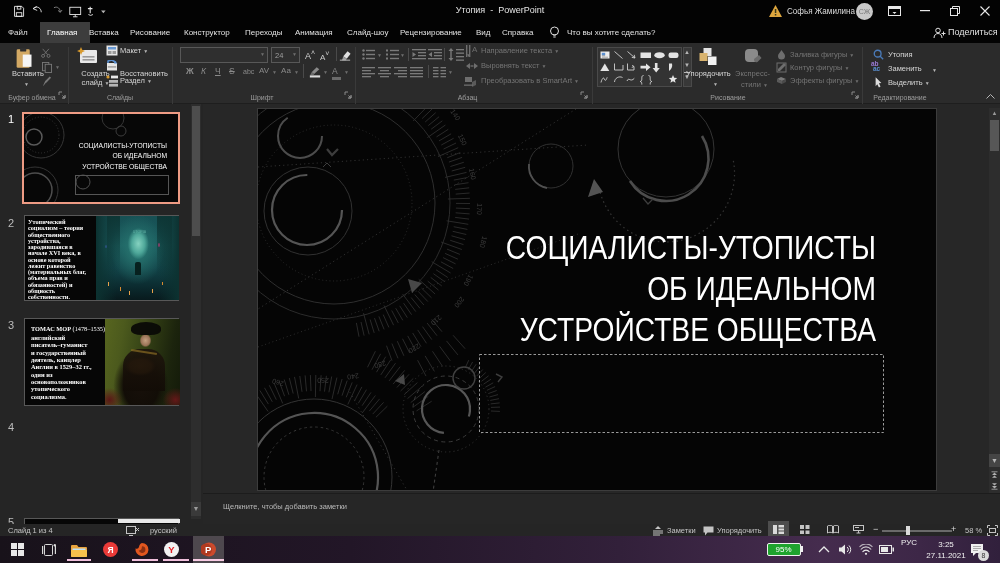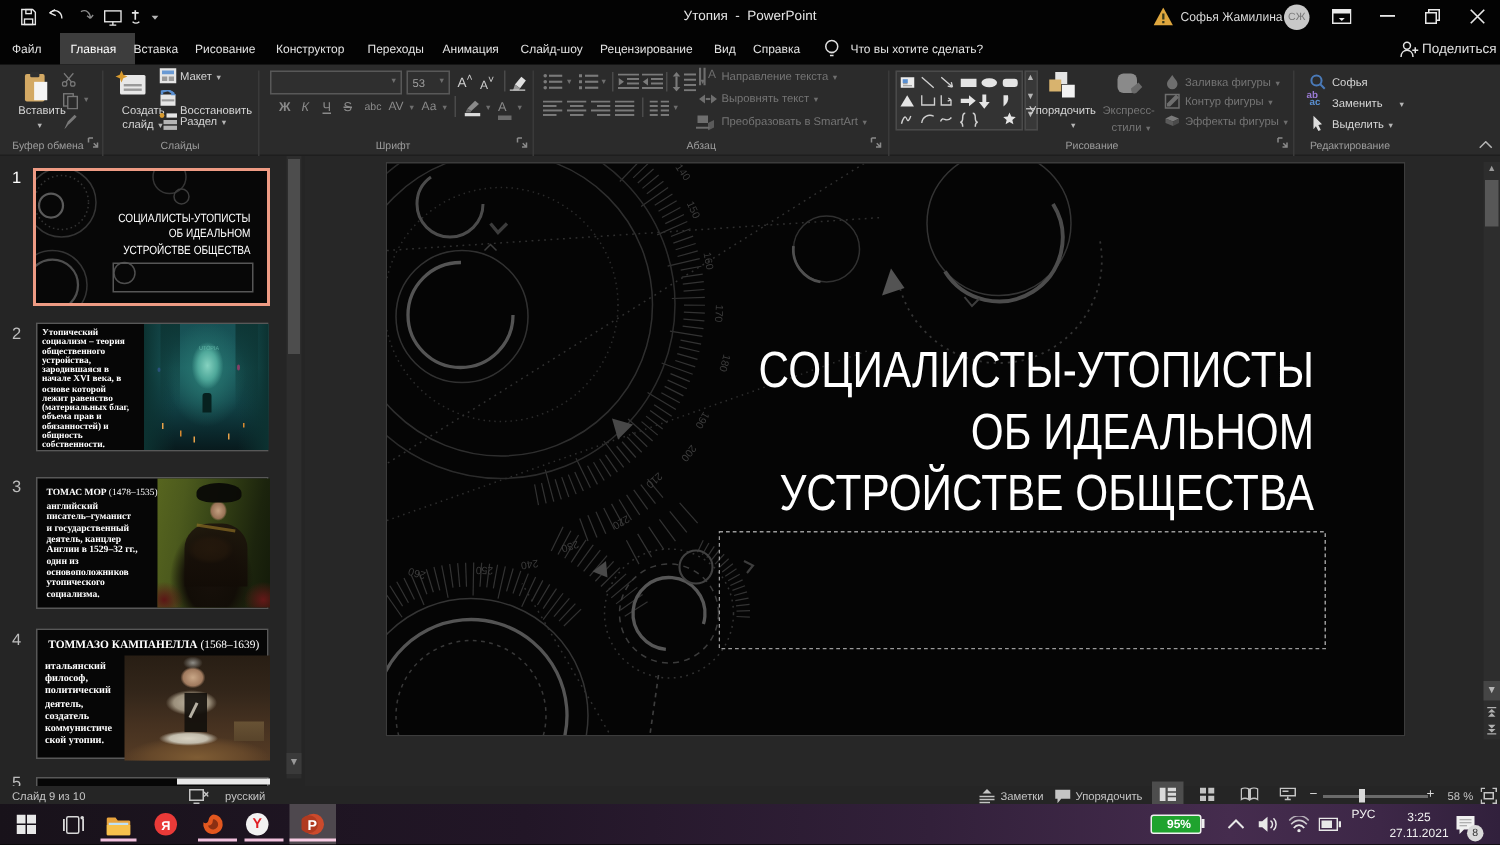--- a/index.html
+++ b/index.html
@@ -139,21 +139,21 @@
         <rect x="5" y="0.6" width="7" height="2.8" fill="#e6e6e6"></rect>
         <rect x="3" y="5" width="9" height="2.8" fill="#b5b5b5"></rect>
         <rect x="3" y="8.8" width="9" height="2.8" fill="#b5b5b5"></rect>
       </svg>
   <div class="ab rtxt" style="left:120px;top:33px">Раздел <span class="dd">▼</span></div>
   <div class="glabel" style="left:68px;width:104px">Слайды</div>
   <div class="sep" style="left:172px"></div>
 
   <div class="ab" style="left:180px;top:4px;width:88px;height:16px;background:#2f2f2f;border:1px solid #585858"></div>
   <div class="ab ddg" style="left:260px;top:8px">▼</div>
-  <div class="ab" style="left:271px;top:4px;width:29px;height:16px;background:#2f2f2f;border:1px solid #585858;font-size:7.5px;color:#9f9f9f;padding:3px 0 0 3px">53</div>
+  <div class="ab" style="left:271px;top:4px;width:29px;height:16px;background:#2f2f2f;border:1px solid #585858;font-size:7.5px;color:#9f9f9f;padding:3px 0 0 3px">24</div>
   <div class="ab ddg" style="left:292px;top:8px">▼</div>
   <div class="ab" style="left:305px;top:6px;font-size:9px;color:#cfcfcf">А<span style="font-size:7px;vertical-align:4px">˄</span></div>
   <div class="ab" style="left:320px;top:7px;font-size:8px;color:#cfcfcf">А<span style="font-size:7px;vertical-align:4px">˅</span></div>
   <div class="ab" style="left:336px;top:4px;width:1px;height:14px;background:#4a4a4a"></div>
   <svg class="ab" style="left:339px;top:6px" width="12" height="12" viewBox="0 0 14 13">
         <path d="M5 8l5-6 3.5 3L9 11z" fill="#e0e0e0"></path>
         <path d="M5 8l4 3-1 1.5H3.5z" fill="#9a9a9a"></path>
         <path d="M1 12.5h12" stroke="#cfcfcf"></path>
       </svg>
   <div class="ab" style="left:186px;top:23px;font-size:8.5px;font-weight:bold;color:#8a8a8a">Ж</div>
@@ -369,21 +369,21 @@
   <div class="glabel" style="left:594px;width:268px">Рисование</div>
   <svg class="ab" style="left:851px;top:48px" width="8" height="8" viewBox="0 0 8 8">
         <path d="M1 1h3M1 1v3M7 4v3h-3M4.5 4.5L7 7M7 7v-2.5M7 7h-2.5" stroke="#8a8a8a" fill="none"></path>
       </svg>
   <div class="sep" style="left:862px"></div>
 
   <svg class="ab" style="left:873px;top:6px" width="11" height="11" viewBox="0 0 13 13">
         <circle cx="5.5" cy="5.5" r="4" fill="none" stroke="#4a7ab8" stroke-width="1.6"></circle>
         <path d="M8.5 8.5L12 12" stroke="#4a7ab8" stroke-width="1.6"></path>
       </svg>
-  <div class="ab rtxt" style="left:888px;top:7px">Софья</div>
+  <div class="ab rtxt" style="left:888px;top:7px">Утопия</div>
   <div class="ab" style="left:871px;top:18px;font-size:6.5px;font-weight:bold;line-height:5px"><span style="color:#9a7ad4">ab</span><br><span style="color:#5a8fd0;position:relative;left:2px">ac</span></div>
   <div class="ab rtxt" style="left:888px;top:21px">Заменить</div>
   <div class="ab dd" style="left:932px;top:24px">▼</div>
   <svg class="ab" style="left:874px;top:34px" width="9" height="11" viewBox="0 0 11 13">
         <path d="M2 0l7 7-3 0.5 2 4-2 1-2-4L2 11z" fill="#dcdcdc"></path>
       </svg>
   <div class="ab rtxt" style="left:888px;top:35px">Выделить <span class="dd">▼</span></div>
   <div class="glabel" style="left:845px;width:110px">Редактирование</div>
   <svg class="ab" style="left:986px;top:51px" width="9" height="5" viewBox="0 0 9 5">
         <path d="M0.5 4.5L4.5 0.5l4 4" fill="none" stroke="#b5b5b5"></path>
@@ -460,41 +460,20 @@
         radial-gradient(ellipse 22% 18% at 6% 94%, #5c1616 0%, rgba(70,15,15,0) 78%),
         radial-gradient(ellipse 22% 18% at 94% 94%, #641818 0%, rgba(70,15,15,0) 78%),
         radial-gradient(ellipse 42% 48% at 48% 78%, #17100a 0%, #120d07 55%, rgba(18,13,7,0) 88%),
         linear-gradient(100deg, #57651f 0%, #4c5a1d 22%, #3c4a18 40%, #2c3712 60%, #1c240d 80%, #131a09 100%)">
         <div class="ab" style="left:26px;top:3px;width:30px;height:13px;background:#0a0a06;border-radius:50% 50% 35% 35%;opacity:.95"></div>
         <div class="ab" style="left:18px;top:30px;width:42px;height:42px;background:linear-gradient(180deg,#1d140c,#120c06);border-radius:40% 40% 0 0;opacity:.9"></div>
         <div class="ab" style="left:26px;top:32px;width:26px;height:2px;background:#8a6c24;transform:rotate(9deg);opacity:.7"></div>
       </div>
     </div>
     <div class="ab" style="left:8px;top:317px;font-size:11px;color:#bdbdbd">4</div>
-    <div class="ab" style="left:24px;top:315px;width:155px;height:87px;background:#060606;border:1px solid #585858">
-      <div class="ab" style="left:0;top:5px;width:155px;text-align:center;font-family:'Liberation Serif',serif;font-weight:bold;font-size:7.6px;color:#fff">ТОММАЗО КАМПАНЕЛЛА <span style="font-weight:normal">(1568–1639)</span></div>
-      <div class="ab" style="left:5px;top:21px;width:60px;font-family:'Liberation Serif',serif;font-weight:bold;font-size:6.8px;line-height:8.2px;color:#fff;white-space:pre-line">итальянский
-философ,
-политический
-деятель,
-создатель
-коммунистиче
-ской утопии.</div>
-      <div class="ab" style="left:58px;top:17px;width:97px;height:70px;background:
-        radial-gradient(ellipse 9% 8% at 47% 7%, #908e88 0%, rgba(100,100,90,0) 75%),
-        radial-gradient(ellipse 11% 13% at 47% 21%, #c9a787 0%, #a07a5e 60%, rgba(0,0,0,0) 78%),
-        radial-gradient(ellipse 22% 15% at 46% 45%, #bdb3a0 0%, #9c907c 55%, rgba(0,0,0,0) 80%),
-        radial-gradient(ellipse 26% 9% at 44% 79%, #d8d2c2 0%, #c2bcac 50%, rgba(0,0,0,0) 78%),
-        radial-gradient(ellipse 55% 22% at 50% 97%, #7e5c34 0%, #66482a 60%, rgba(90,70,40,0) 90%),
-        linear-gradient(180deg, #281e14 0%, #33261a 35%, #453120 65%, #563c25 100%)">
-        <div class="ab" style="left:40px;top:25px;width:15px;height:26px;background:#14100c;opacity:.92"></div>
-        <div class="ab" style="left:73px;top:44px;width:20px;height:13px;background:linear-gradient(180deg,#6e5838,#5a462c);opacity:.85"></div>
-        <div class="ab" style="left:45px;top:31px;width:2px;height:11px;background:#c8c2b4;transform:rotate(26deg);opacity:.9"></div>
-      </div>
-    </div>
     <div class="ab" style="left:8px;top:412px;font-size:11px;color:#bdbdbd">5</div>
     <div class="ab" style="left:24px;top:414px;width:155px;height:6px;background:#060606;border:1px solid #585858;border-bottom:none">
       <div class="ab" style="left:93px;top:0;width:62px;height:4px;background:#e8e8e8"></div>
     </div>
     <div class="ab" style="left:191px;top:0;width:10px;height:415px;background:#2d2d2d">
       <div class="ab" style="left:1px;top:2px;width:8px;height:130px;background:#4d4d4d"></div>
       <div class="ab" style="left:0px;top:398px;width:10px;height:14px;background:#3a3a3a;color:#9a9a9a;font-size:7px;text-align:center;line-height:14px">▼</div>
     </div>
   </div>
   <div id="slide" class="ab" style="left:257px;top:4px;width:680px;height:383px;background:#050505;border:1px solid #3c3c3c;overflow:hidden">
@@ -706,24 +685,27 @@
     <div class="ab" style="left:0;top:346px;width:11px;height:13px;background:#454545;color:#b5b5b5;font-size:7px;text-align:center;line-height:13px">▼</div>
     <svg class="ab" style="left:2px;top:363px" width="7" height="8" viewBox="0 0 7 8">
           <path d="M0.5 0.8h6" stroke="#b0b0b0" stroke-width="0.8"></path>
           <path d="M3.5 1.6L1 4h5z M3.5 4.4L1 6.8h5z" fill="#b0b0b0"></path>
         </svg>
     <svg class="ab" style="left:2px;top:374px" width="7" height="8" viewBox="0 0 7 8">
           <path d="M3.5 6.4L1 4h5z M3.5 3.6L1 1.2h5z" fill="#b0b0b0"></path>
           <path d="M0.5 7.2h6" stroke="#b0b0b0" stroke-width="0.8"></path>
         </svg>
   </div>
+  <div id="notes" class="ab" style="left:203px;top:389px;width:797px;height:31px;background:#262626;border-top:1px solid #1c1c1c">
+    <div class="ab" style="left:20px;top:8px;font-size:7.5px;color:#b9b9b9">Щелкните, чтобы добавить заметки</div>
+  </div>
 </div>
 
 <div id="status" class="ab" style="left:0;top:524px;width:1000px;height:12px;background:#252525;font-size:7.5px;color:#c4c4c4">
-  <div class="ab" style="left:8px;top:2px">Слайд 9 из 10</div>
+  <div class="ab" style="left:8px;top:2px">Слайд 1 из 4</div>
   <svg class="ab" style="left:126px;top:2px" width="13" height="10" viewBox="0 0 13 10">
         <rect x="0.5" y="0.5" width="9" height="7" fill="none" stroke="#c4c4c4"></rect>
         <path d="M3 9.5h4" stroke="#c4c4c4"></path>
         <path d="M10 2l3 3M13 2l-3 3" stroke="#c4c4c4"></path>
       </svg>
   <div class="ab" style="left:150px;top:2px">русский</div>
   <svg class="ab" style="left:652px;top:2px" width="12" height="10" viewBox="0 0 12 10">
         <path d="M6 0L9 3H3z" fill="#c4c4c4"></path>
         <path d="M1 5h10M1 7h10M1 9h7" stroke="#c4c4c4"></path>
       </svg>
@@ -800,21 +782,21 @@
   <svg class="ab" style="left:201px;top:6px" width="16" height="15" viewBox="0 0 16 15">
         <circle cx="8" cy="7.5" r="7" fill="#cb4a2c"></circle>
         <circle cx="5" cy="7.5" r="6" fill="#b03a20"></circle>
         <text x="4" y="11" font-size="9.5" font-weight="bold" fill="#fff" font-family="Liberation Sans">P</text>
       </svg>
   <div class="ab" style="left:67px;top:22.5px;width:24px;height:2.8px;background:#f0c0dc"></div>
   <div class="ab" style="left:132px;top:22.5px;width:26px;height:2.8px;background:#f0c0dc"></div>
   <div class="ab" style="left:163px;top:22.5px;width:26px;height:2.8px;background:#f0c0dc"></div>
   <div class="ab" style="left:193px;top:22.5px;width:31px;height:2.8px;background:#f8cce4"></div>
   <div class="ab" style="left:767px;top:7px;width:34px;height:13px;border:1.5px solid #f0f0f0;border-radius:2px;background:#1fa32e">
-        <div class="ab" style="left:10px;top:1px;width:31px;font-size:8px;font-weight:bold;color:#fff">95%</div>
+        <div class="ab" style="left:0;top:1px;width:31px;text-align:center;font-size:8px;font-weight:normal;color:#fff">95%</div>
       </div>
   <div class="ab" style="left:801px;top:10px;width:2px;height:6px;background:#f0f0f0"></div>
   <svg class="ab" style="left:818px;top:10px" width="12" height="7" viewBox="0 0 12 7">
         <path d="M1 6l5-5 5 5" fill="none" stroke="#e8e8e8" stroke-width="1.3"></path>
       </svg>
   <svg class="ab" style="left:839px;top:8px" width="13" height="11" viewBox="0 0 13 11">
         <path d="M0 3.5h2.5L6 0.5v10L2.5 7.5H0z" fill="#e8e8e8"></path>
         <path d="M8 3a3 3 0 0 1 0 5M10 1.5a5.5 5.5 0 0 1 0 8" stroke="#e8e8e8" fill="none"></path>
       </svg>
   <svg class="ab" style="left:859px;top:8px" width="14" height="11" viewBox="0 0 14 11">

